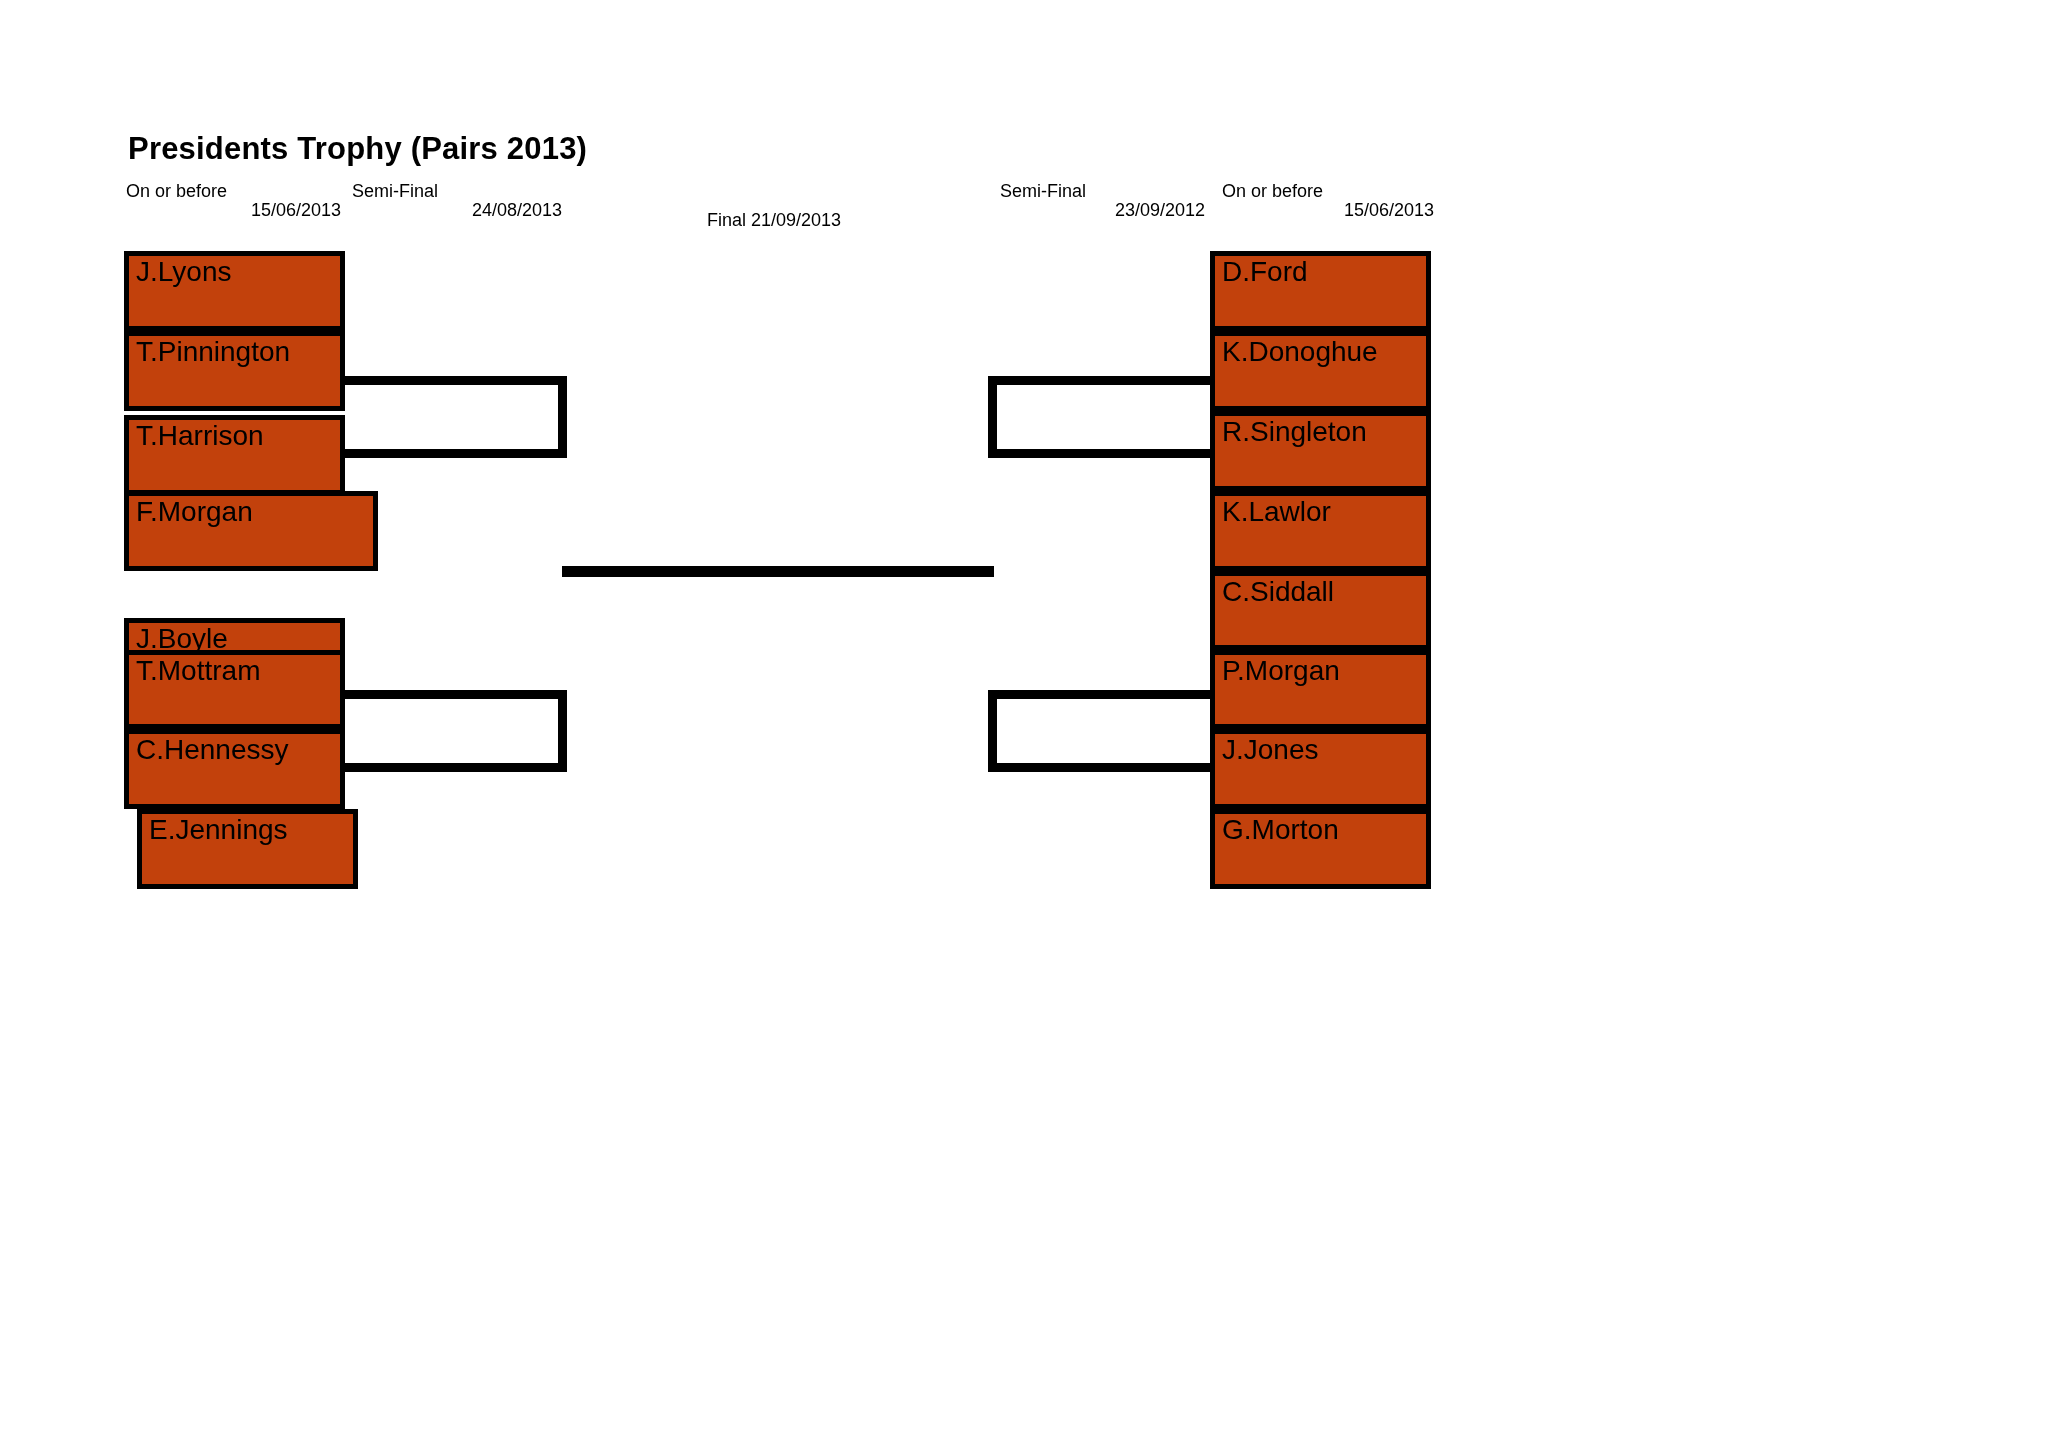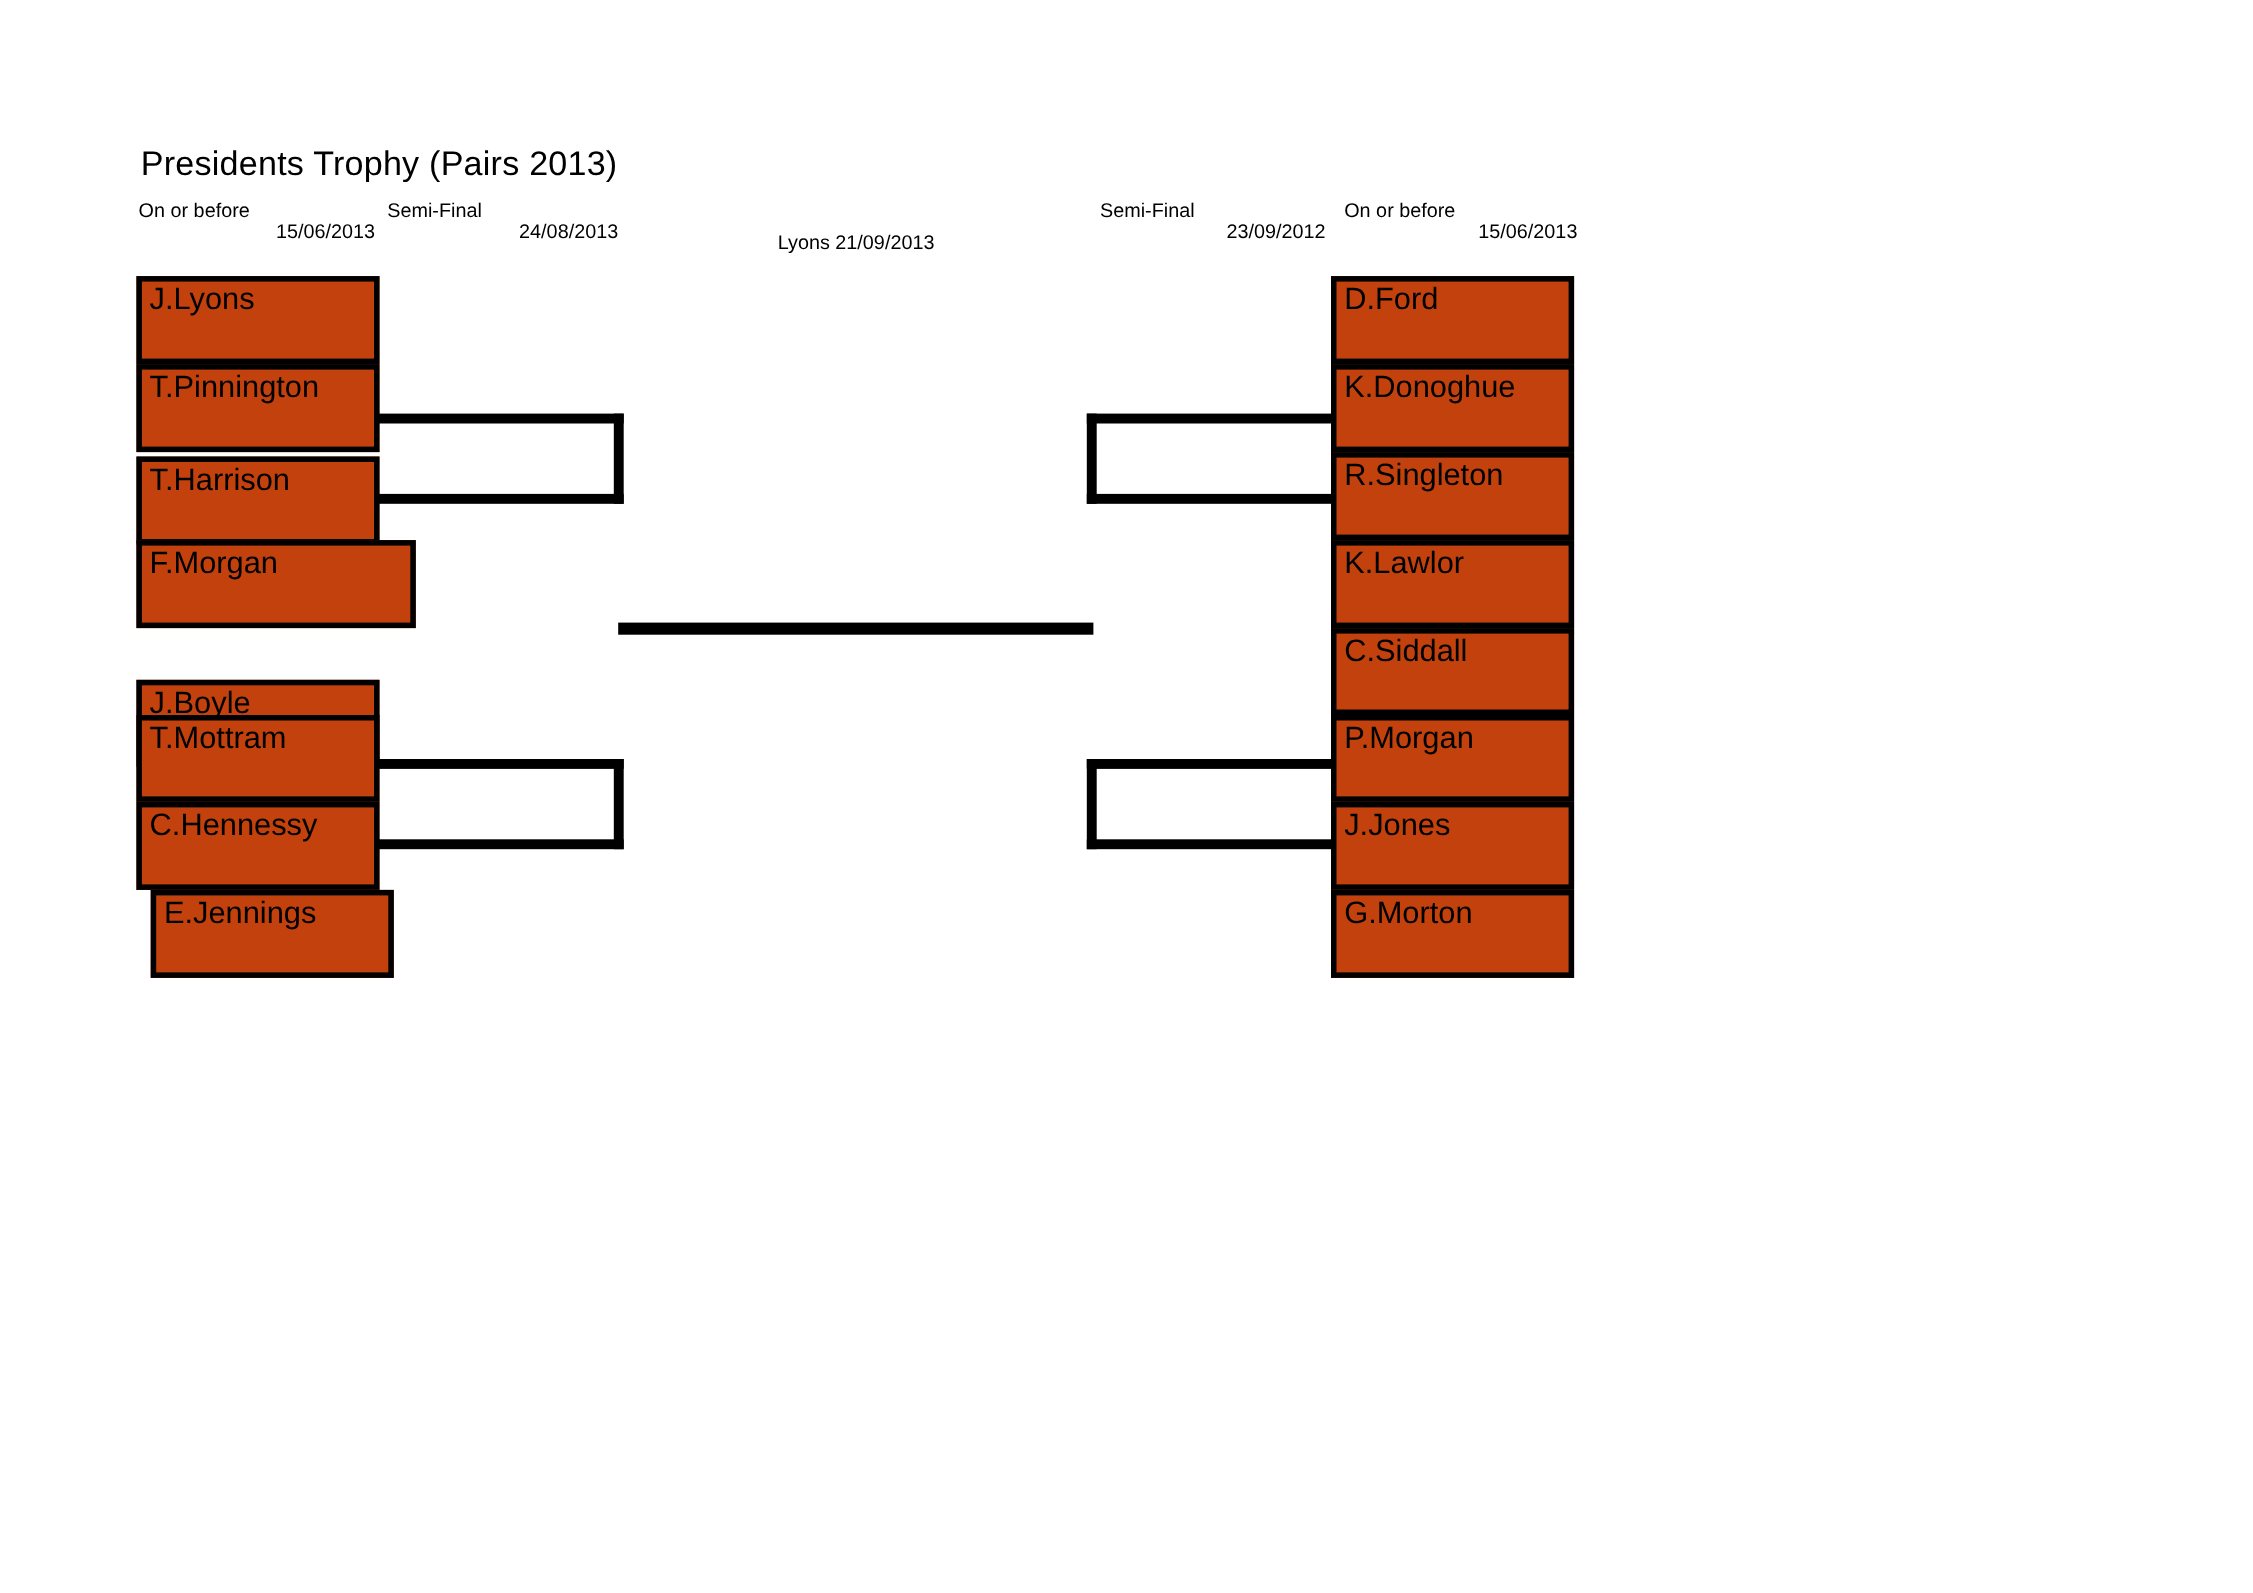--- a/index.html
+++ b/index.html
@@ -23,21 +23,21 @@
     width: 2048px;
     height: 1448px;
   }
 
   
   .doc-title {
     position: absolute;
     left: 128px;
     top: 131px;
     font-size: 31px;
-    font-weight: normal;
+    font-weight: bold;
     letter-spacing: 0.2px;
     white-space: nowrap;
   }
 
   
   .col-head {
     position: absolute;
     font-size: 18px;
     font-weight: normal;
     white-space: nowrap;
@@ -105,21 +105,21 @@
     <span class="line1">On or before</span>
     <span class="line2">15/06/2013</span>
   </div>
 
   <div class="col-head head-left-semi">
     <span class="line1">Semi-Final</span>
     <span class="line2">24/08/2013</span>
   </div>
 
   <div class="col-head head-final inline-head">
-    <span class="line1">Lyons</span><span>&nbsp;</span><span class="line2">21/09/2013</span>
+    <span class="line1">Final</span><span>&nbsp;</span><span class="line2">21/09/2013</span>
   </div>
 
   <div class="col-head head-right-semi">
     <span class="line1">Semi-Final</span>
     <span class="line2">23/09/2012</span>
   </div>
 
   <div class="col-head head-right-entry">
     <span class="line1">On or before</span>
     <span class="line2">15/06/2013</span>

